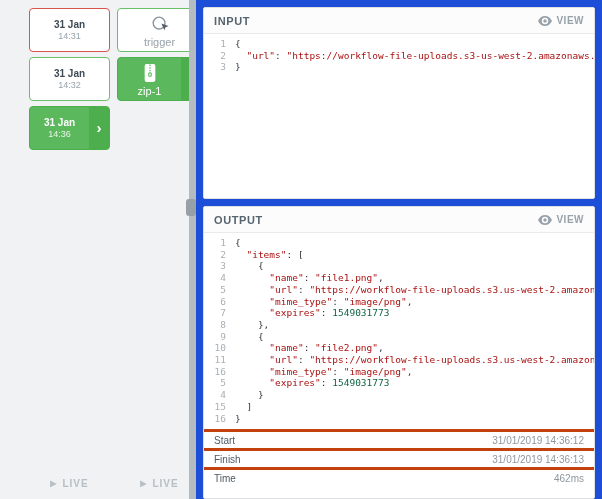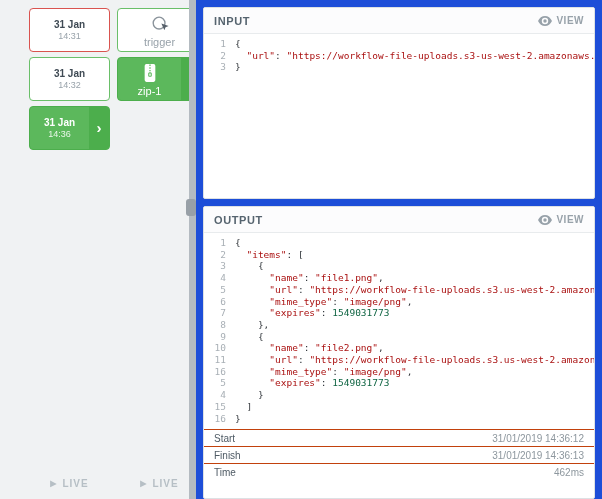--- a/index.html
+++ b/index.html
@@ -60,21 +60,21 @@
   .code-line{display:flex;white-space:pre;font-family:"DejaVu Sans Mono",monospace;font-size:9.5px;line-height:11.7px;}
   .line-num{width:22px;flex:0 0 22px;text-align:right;padding-right:9px;color:#a9b0b6;user-select:none;}
   .line-text{flex:1;overflow:hidden;}
   .t-p{color:#33383d;}
   .t-s{color:#a11;}
   .t-n{color:#164;}
   
   .summary{margin-top:5px;}
   .summary-row{
     display:flex;align-items:center;justify-content:space-between;
-    border-top:1px solid #c2410c;height:16px;padding:0 10px;
+    border-top:3px solid #c2410c;height:16px;padding:0 10px;
   }
   .summary-label{font-size:10px;color:#4e5a64;}
   .summary-value{font-size:10px;color:#8d979e;}
 </style>
 </head>
 <body>
 
 <div class="left-pane">
 
   <div class="col col-runs">

